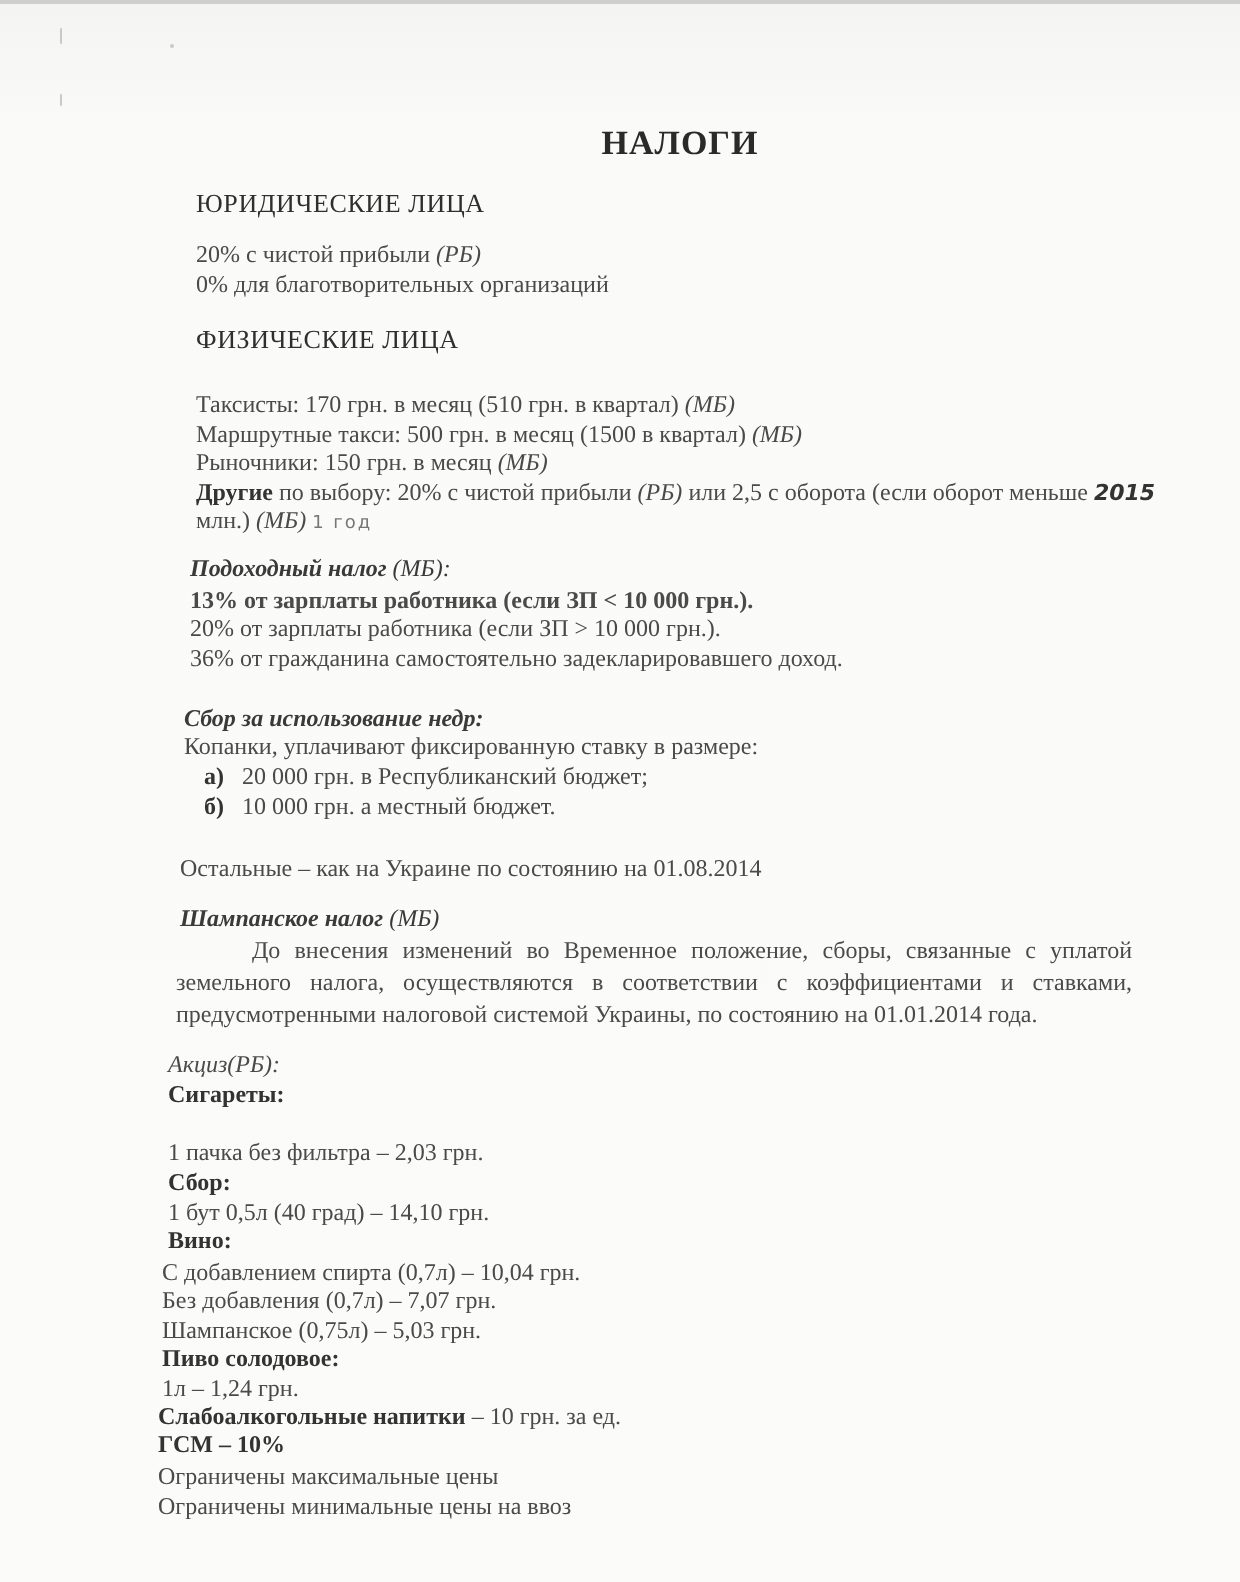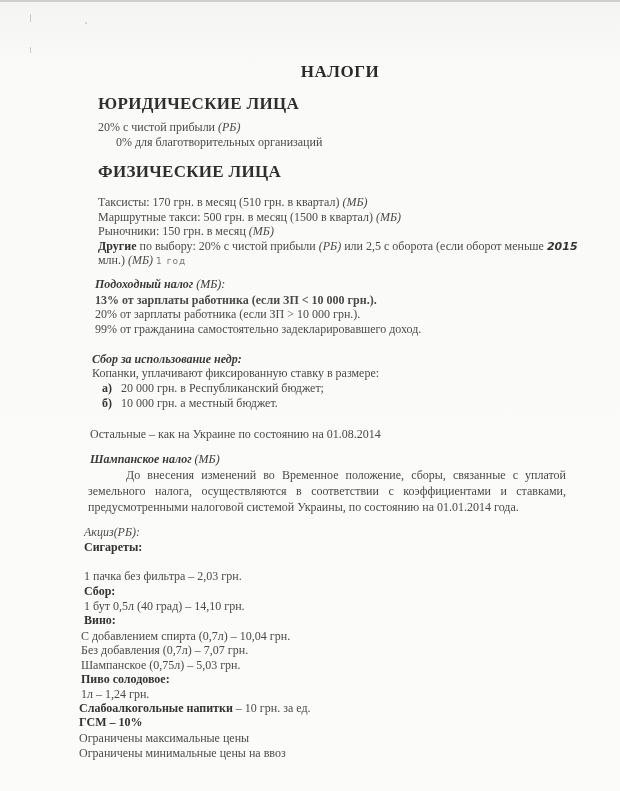--- a/index.html
+++ b/index.html
@@ -12,21 +12,21 @@
   }
   .page {
     position: absolute; left: 0; top: 0; width: 620px; height: 791px;
     background: linear-gradient(180deg, #f4f4f2 0%, #fafaf8 8%, #fbfbf9 100%);
     border-top: 2px solid #cfcfcf;
     box-sizing: border-box;
   }
   .speck { position: absolute; width: 2px; height: 2px; background: #c9c9c9; border-radius: 1px; }
   .abs { position: absolute; white-space: nowrap; }
   .title { left: 0; width: 620px; top: 60px; text-align: center; font-weight: bold; font-size: 17px; color: #2a2a2a; letter-spacing: 0.5px; padding-left: 60px; box-sizing: border-box; }
-  .section-head { font-weight: bold; font-size: 17px; color: #2f2f2f; letter-spacing: 0.3px; }
+  .section-head { font-weight: normal; font-size: 13px; color: #2f2f2f; letter-spacing: 0.3px; }
   .line { font-size: 12px; color: #4a4a4a; line-height: 15px; }
   .ital { font-style: italic; }
   .bold-ital { font-style: italic; font-weight: bold; font-size: 12px; color: #3a3a3a; }
   .bold { font-weight: bold; color: #333; }
   .para { font-size: 12px; color: #4a4a4a; line-height: 16px; text-align: justify; width: 478px; white-space: normal; }
   .indent { text-indent: 38px; }
   .handwritten { font-family: "DejaVu Sans", sans-serif; font-size: 9px; color: #777; letter-spacing: 1px; }
   .hand-bold { font-family: "DejaVu Sans", sans-serif; font-weight: bold; font-size: 11px; color: #333; font-style: italic; margin-top: 48px; }
 </style>
 </head>
@@ -36,21 +36,21 @@
   <div class="speck" style="left:30px;top:12px;height:8px;width:1px;"></div>
   <div class="speck" style="left:85px;top:20px;"></div>
   <div class="speck" style="left:30px;top:45px;height:6px;width:1px;"></div>
 
   <div class="abs title">НАЛОГИ</div>
 
   <div class="abs section-head" style="left:98px;top:92px;">ЮРИДИЧЕСКИЕ ЛИЦА</div>
   <div class="abs line" style="left:98px;top:118px;">
     <span>20%  с чистой прибыли </span><span class="ital">(РБ)</span>
   </div>
-  <div class="abs line" style="left:116px;top:133px;">0% для благотворительных организаций</div>
+  <div class="abs line" style="left:98px;top:133px;">0% для благотворительных организаций</div>
 
   <div class="abs section-head" style="left:98px;top:160px;">ФИЗИЧЕСКИЕ ЛИЦА</div>
   <div class="abs line" style="left:98px;top:193px;">
     <span>Таксисты: 170 грн. в месяц (510 грн. в квартал) </span><span class="ital">(МБ)</span>
   </div>
   <div class="abs line" style="left:98px;top:208px;">
     <span>Маршрутные такси: 500 грн. в месяц (1500 в квартал) </span><span class="ital">(МБ)</span>
   </div>
   <div class="abs line" style="left:98px;top:222px;">
     <span>Рыночники: 150 грн. в месяц </span><span class="ital">(МБ)</span>
@@ -61,21 +61,21 @@
   <div class="abs line" style="left:98px;top:251px;">
     <span>млн.) </span><span class="ital">(МБ)</span>
     <span class="handwritten">1 год</span>
   </div>
 
   <div class="abs bold-ital" style="left:95px;top:275px;">
     <span>Подоходный налог</span><span style="font-weight:normal;"> (МБ):</span>
   </div>
   <div class="abs line" style="left:95px;top:291px;font-weight:bold;">13% от зарплаты работника (если ЗП &lt; 10 000 грн.).</div>
   <div class="abs line" style="left:95px;top:305px;">20% от зарплаты работника (если ЗП &gt; 10 000 грн.).</div>
-  <div class="abs line" style="left:95px;top:320px;">99% от гражданина самостоятельно задекларировавшего доход.</div>
+  <div class="abs line" style="left:95px;top:320px;">36% от гражданина самостоятельно задекларировавшего доход.</div>
 
   <div class="abs line" style="left:92px;top:364px;">Копанки, уплачивают фиксированную ставку в размере:</div>
   <div class="abs bold-ital" style="left:92px;top:350px;">Сбор за использование недр:</div>
   <div class="abs line" style="left:102px;top:379px;">
     <span class="bold">а)</span>&nbsp;&nbsp;&nbsp;<span>20 000 грн. в Республиканский бюджет;</span>
   </div>
   <div class="abs line" style="left:102px;top:394px;">
     <span class="bold">б)</span>&nbsp;&nbsp;&nbsp;<span>10 000 грн. а местный бюджет.</span>
   </div>
 

